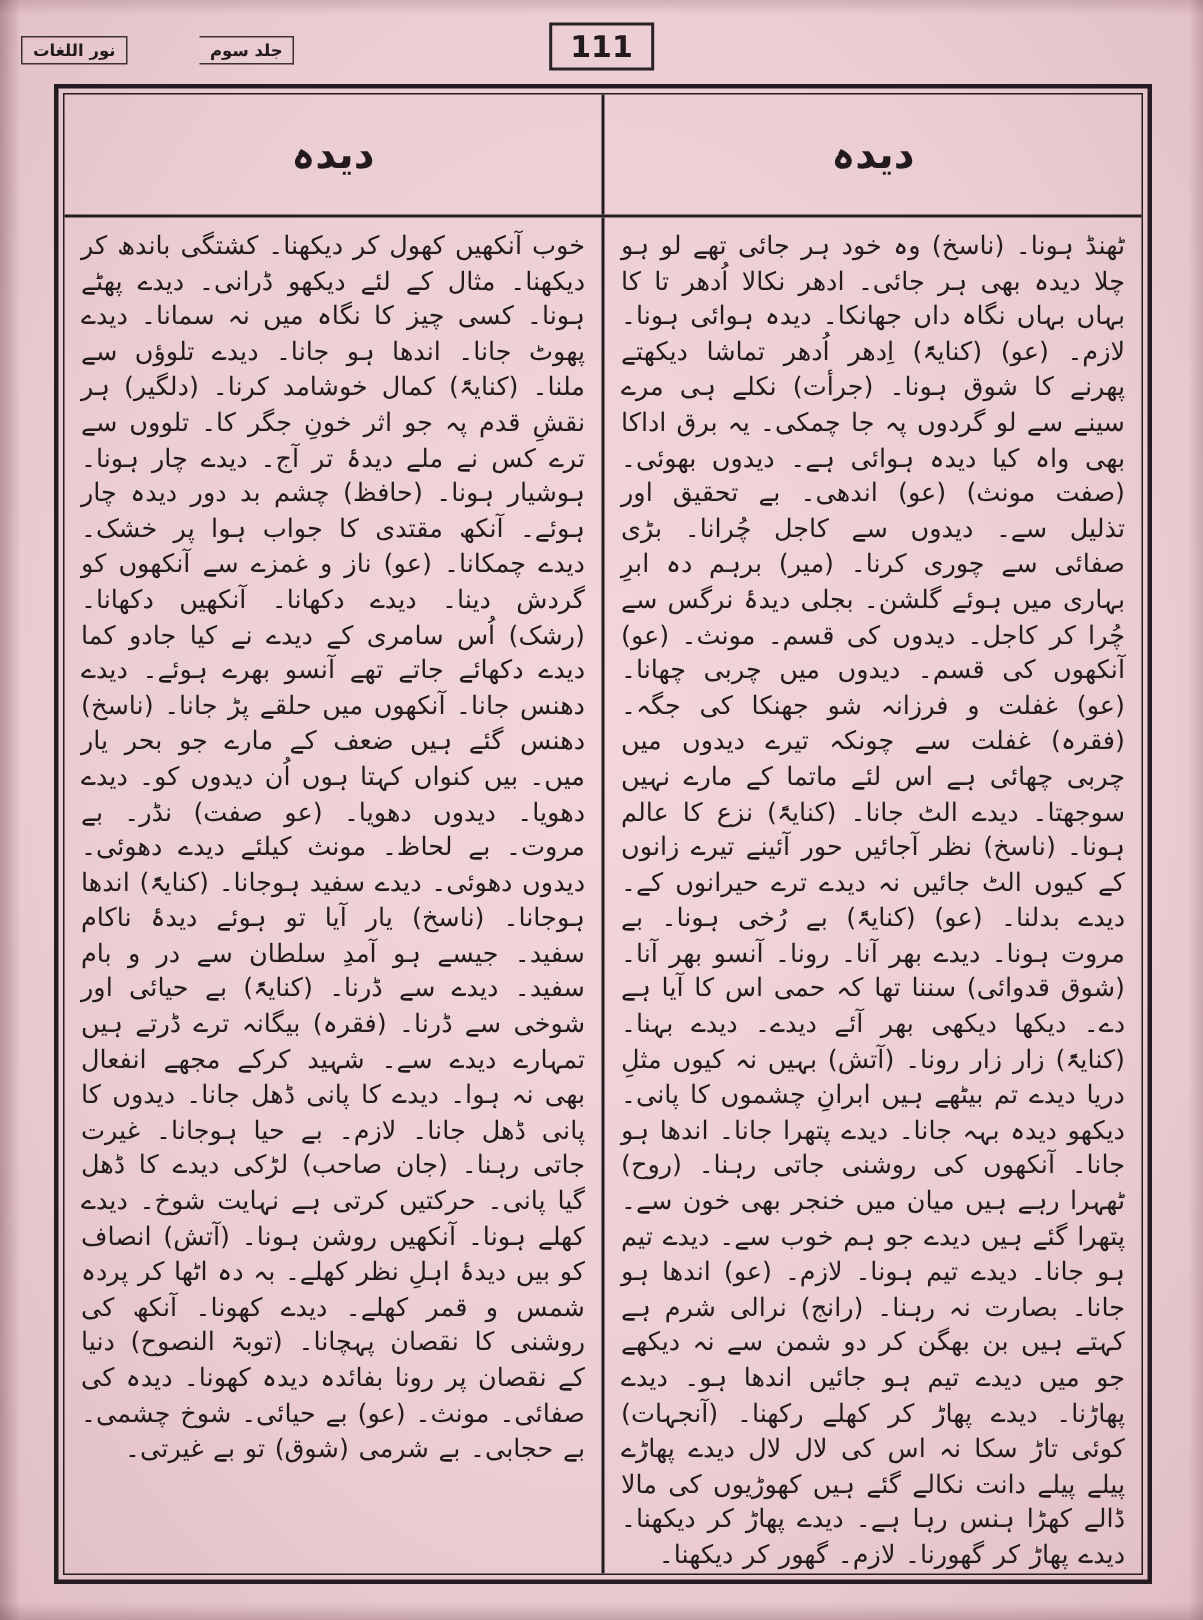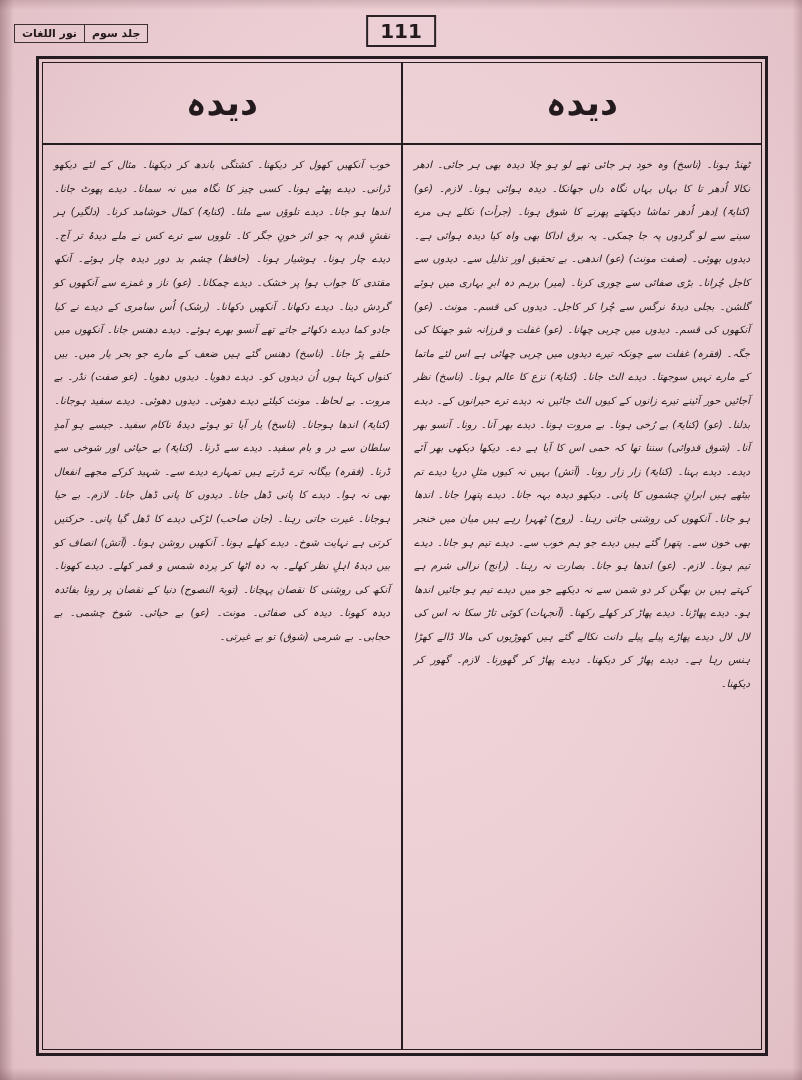--- a/index.html
+++ b/index.html
@@ -33,21 +33,21 @@
     display:flex; direction:ltr;
     font-size:11px; font-weight:bold;
   }
   .corner-cell {
     border:1px solid #3d3034;
     padding:1px 7px;
     line-height:15px;
     white-space:nowrap;
     background:rgba(255,255,255,0.05);
   }
-  .corner-cell + .corner-cell { border-left:none; }
+  .corner-cell + .corner-cell { border-left:none;margin-left:48px; }
 
   
   .page-number-box {
     position:absolute; top:15px; left:50%; transform:translateX(-50%);
     border:2px solid #2a2226;
     padding:1px 12px;
     font-size:20px; font-weight:bold;
     line-height:26px;
   }
 
@@ -62,40 +62,39 @@
     display:flex; flex-direction:column;
   }
   .header-row {
     height:80px; flex:0 0 80px;
     display:flex; flex-direction:row-reverse;
     border-bottom:2px solid #241c20;
   }
   .header-cell {
     flex:1 1 50%;
     display:flex; align-items:center; justify-content:center;
-    font-size:35px; font-weight:bold;
+    font-size:27px; font-weight:bold;
     letter-spacing:1px;
   }
   .header-cell.right { border-left:2px solid #241c20; }
 
   .body-row {
     flex:1 1 auto;
     display:flex; flex-direction:row-reverse;
     overflow:hidden;
   }
   .col {
     flex:1 1 50%;
     padding:8px 11px 6px 11px;
     direction:rtl;
     text-align:justify;
-    font-size:10px;
+    font-size:17px;
     line-height:23.6px;
     overflow:hidden;
     word-spacing:1px;
-    font-style:italic;
   }
   .col.right { border-left:2px solid #241c20; }
 </style>
 </head>
 <body>
 
 <div class="page">
 
   <div class="corner-table">
     <div class="corner-cell">نور اللغات</div>

